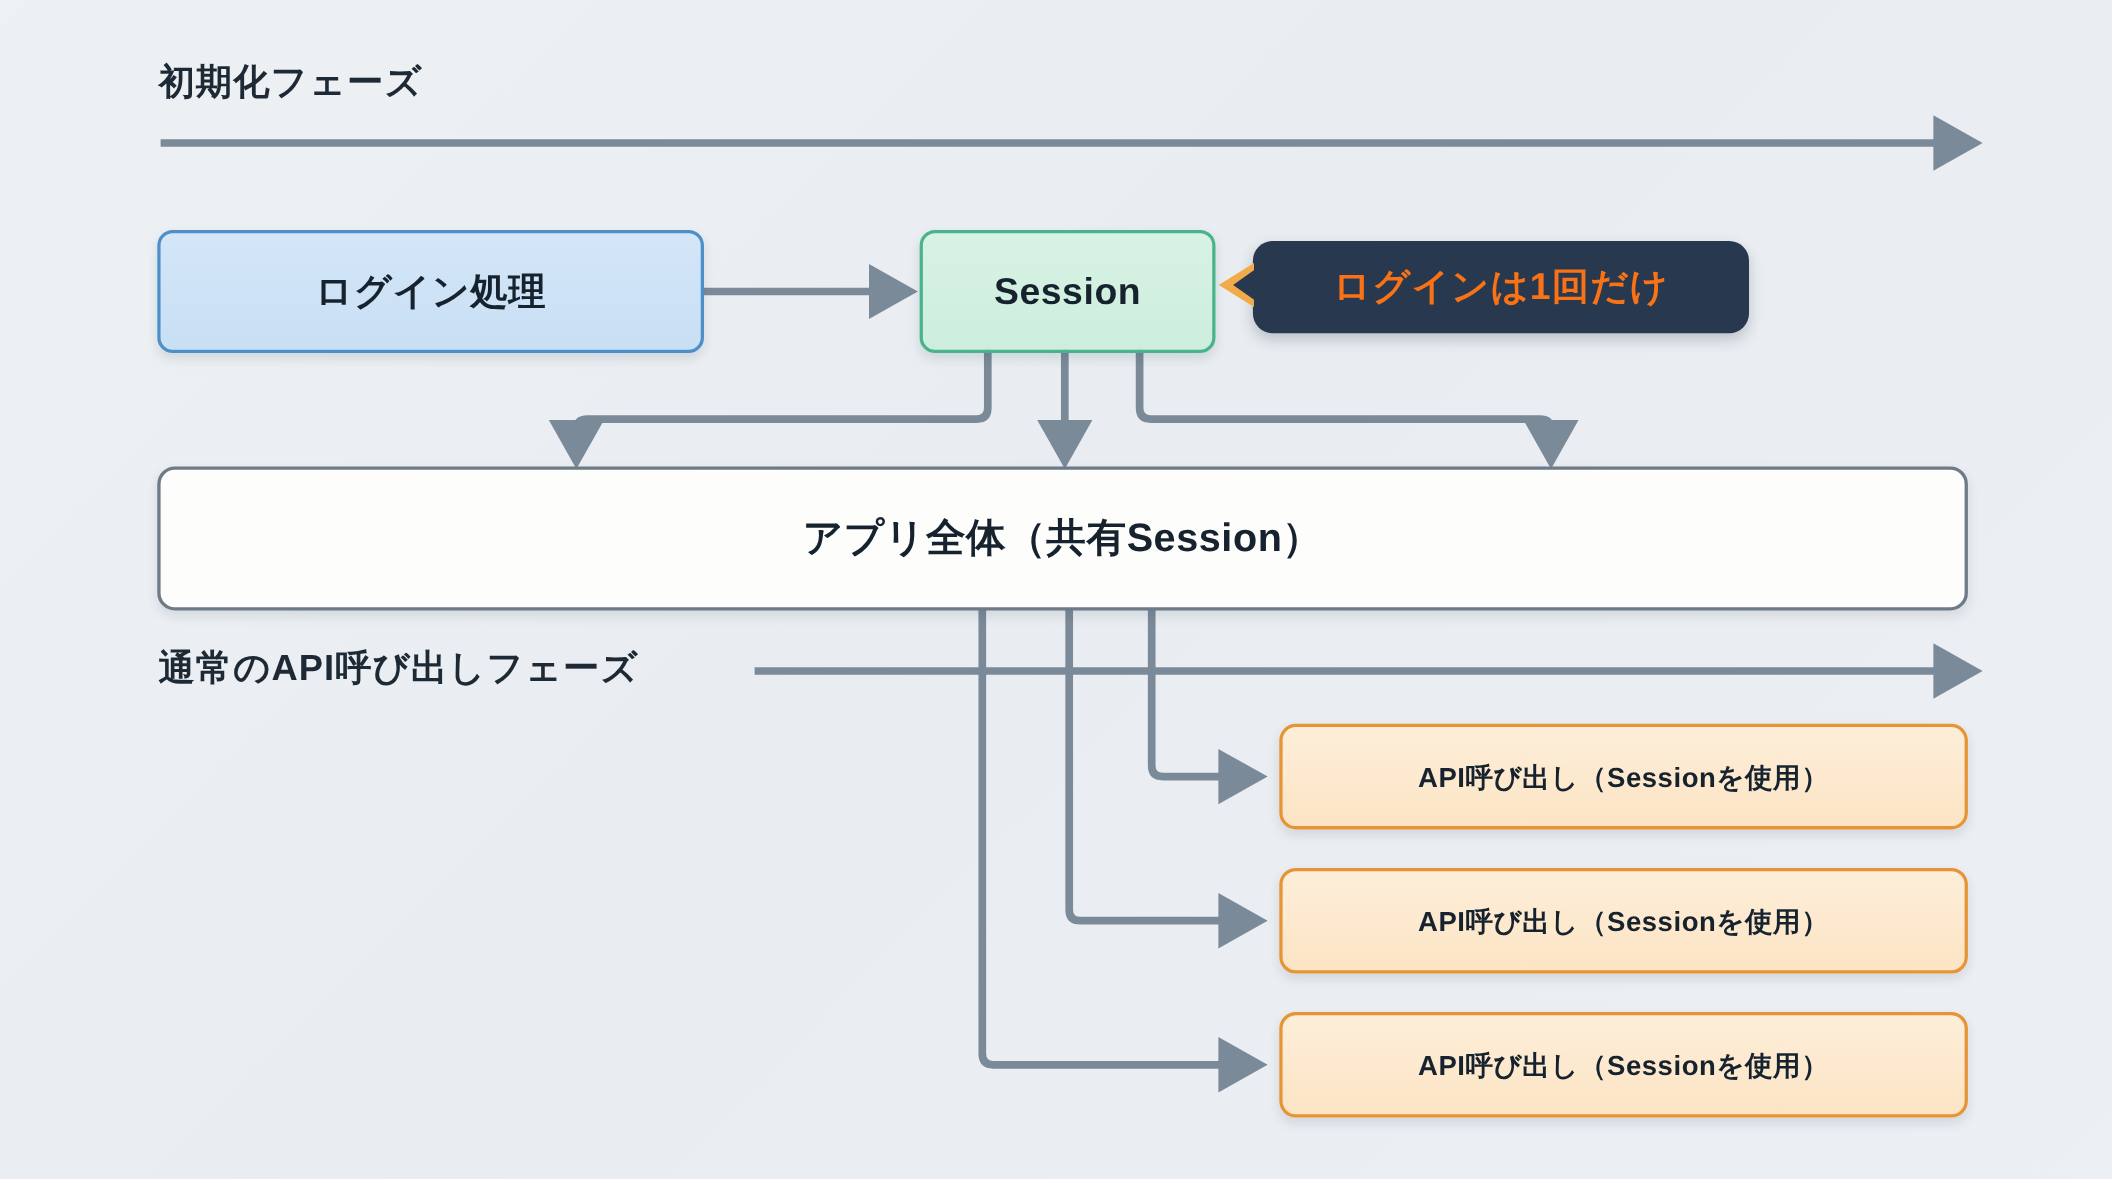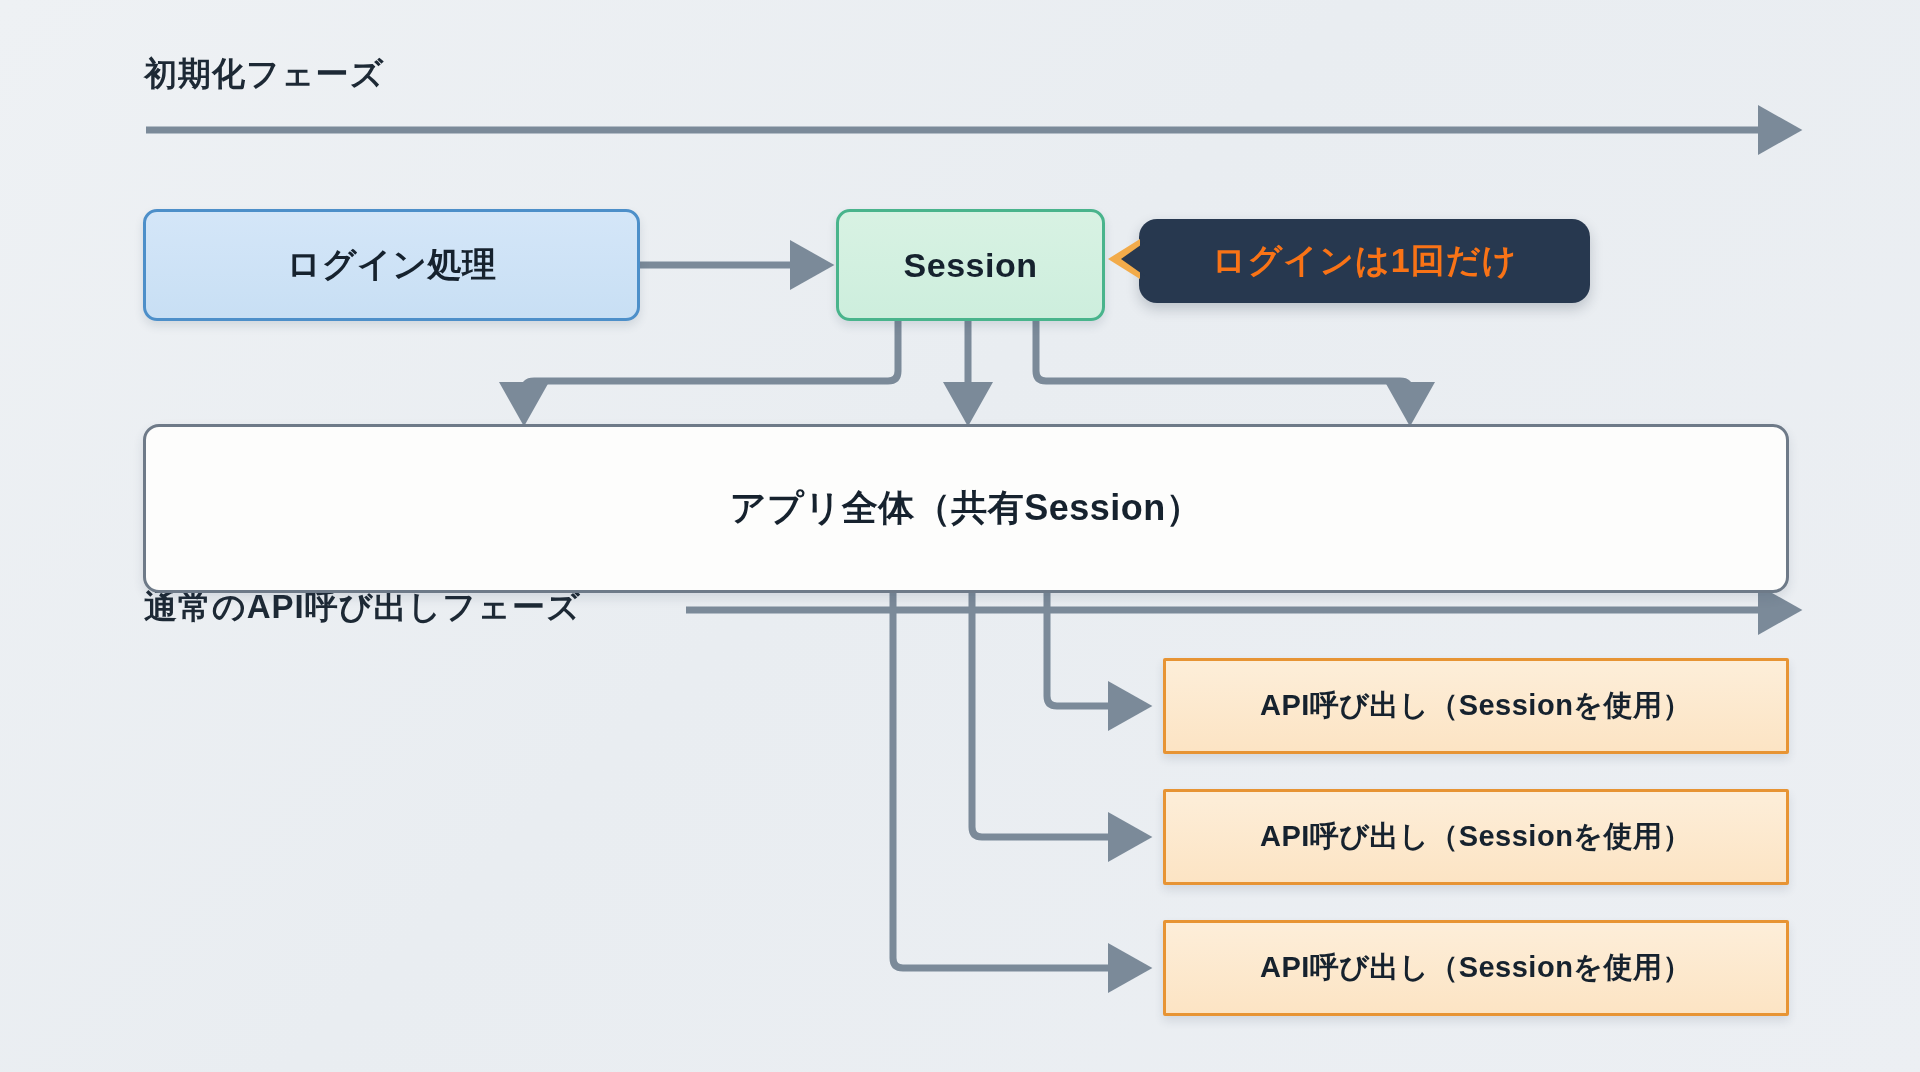--- a/index.html
+++ b/index.html
@@ -75,39 +75,39 @@
     box-shadow: 0 5px 10px rgba(40,60,85,0.13);
     font-size: 34px;
     font-weight: 700;
   }
 
   
   #app-box {
     left: 143px;
     top: 424px;
     width: 1646px;
-    height: 169px;
+    height: 131px;
     background: #fdfdfc;
     border: 3px solid #6e7a88;
     border-radius: 16px;
     box-shadow: 0 5px 11px rgba(40,60,85,0.12);
     font-size: 36px;
     font-weight: 700;
   }
 
   
   .api-box {
     left: 1163px;
     width: 626px;
     height: 96px;
     background: linear-gradient(180deg, #fdeed9 0%, #fce4c4 100%);
     border: 3px solid #e79434;
-    border-radius: 2px;
+    border-radius: 15px;
     box-shadow: 0 5px 10px rgba(40,60,85,0.12);
-    font-size: 29px;
+    font-size: 25px;
     font-weight: 700;
   }
   #api-box-0 { top: 658px; }
   #api-box-1 { top: 789px; }
   #api-box-2 { top: 920px; }
 
   
   #callout {
     position: absolute;
     left: 1139px;

